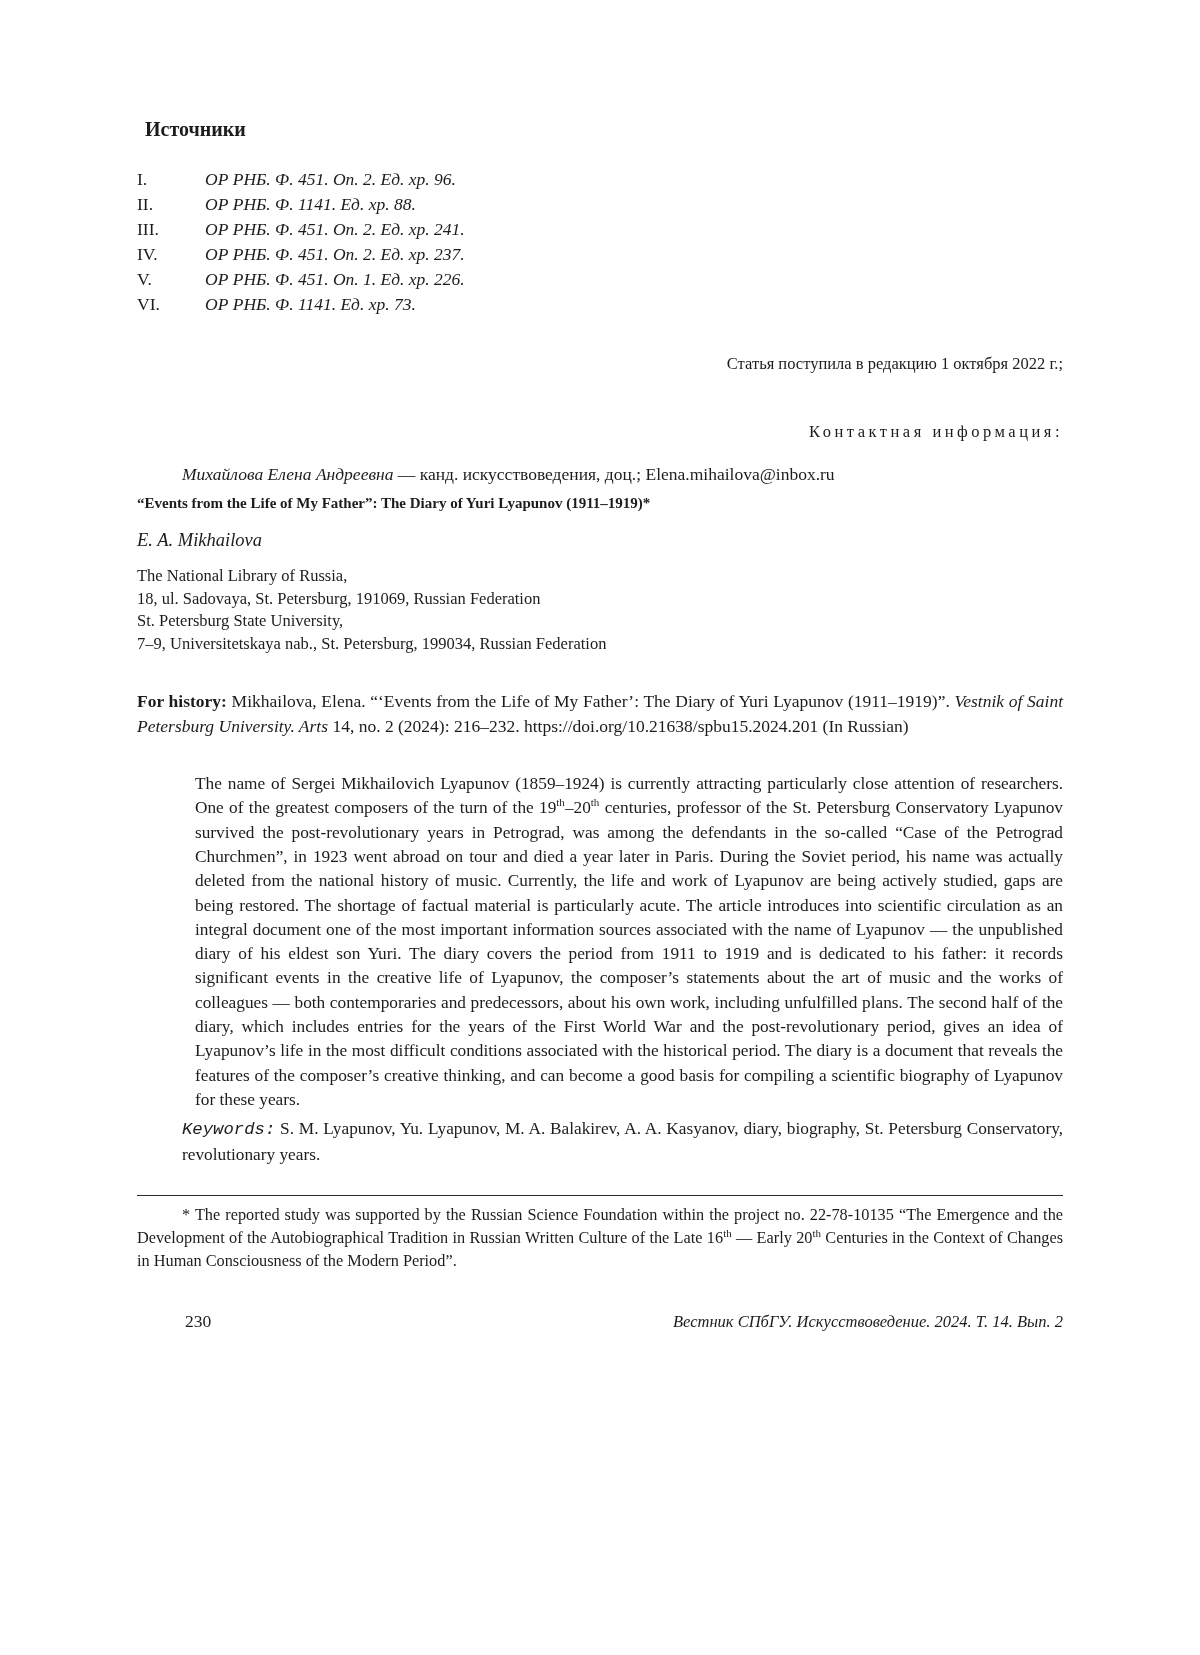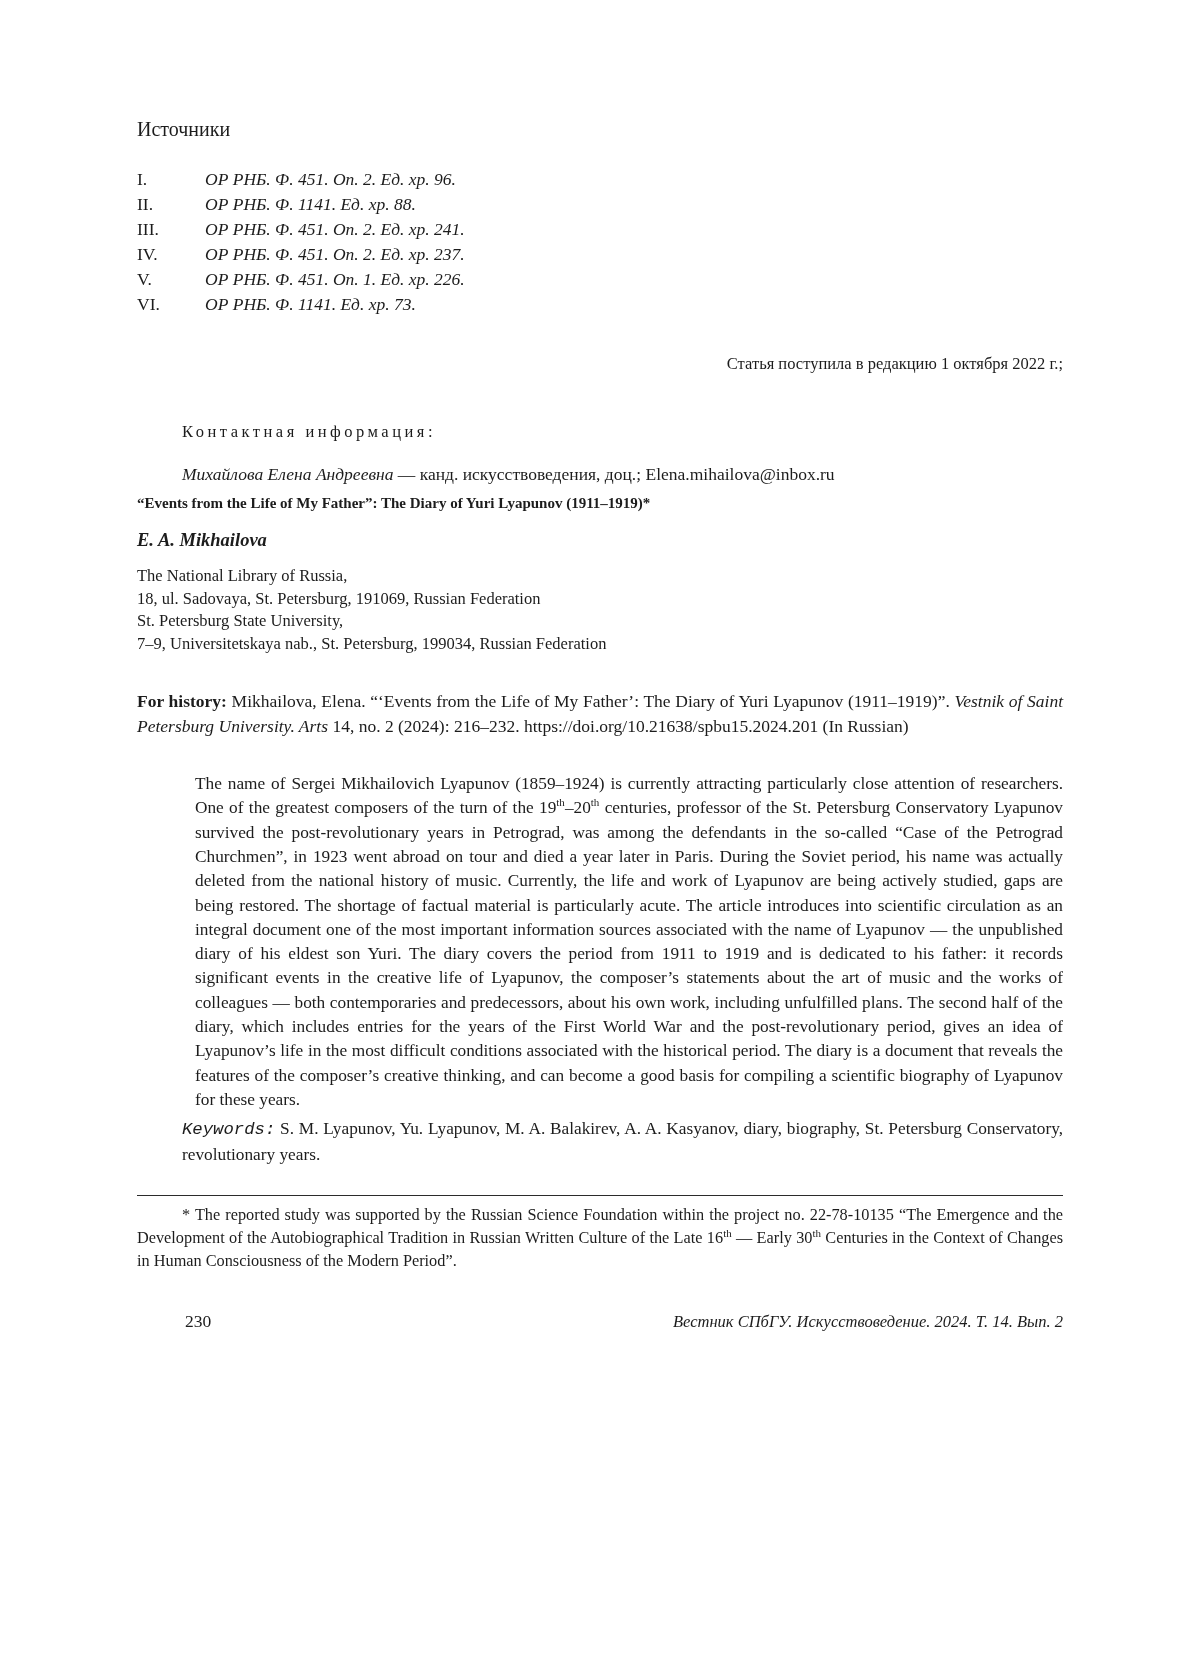--- a/index.html
+++ b/index.html
@@ -7,22 +7,22 @@
     width: 1200px;
     height: 1655px;
     overflow: hidden;
     font-family: "Liberation Serif", "DejaVu Serif", serif;
     color: #1c1c1c;
   }
   .page { padding: 118px 137px 0 137px; }
 
   .sources-heading {
     font-size: 20px;
-    font-weight: normal;
-    margin: 0 0 26px 0;
+    font-weight: bold;
+    margin: 0 0 26px 8px;
   }
   .source-row {
     display: flex;
     font-size: 17.5px;
     line-height: 25px;
   }
   .source-num { flex: 0 0 68px; }
   .source-text { font-style: italic; }
 
   .received {
@@ -30,38 +30,38 @@
     font-size: 16.5px;
     line-height: 25px;
     margin-top: 34px;
   }
 
   .contact-heading {
     margin-top: 46px;
     padding-left: 45px;
     font-size: 16.5px;
     letter-spacing: 3.5px;
+    text-align: right;
   }
   .contact-line {
     margin-top: 22px;
     padding-left: 45px;
     font-size: 17.5px;
   }
   .contact-name { font-style: italic; }
 
   .en-title {
     font-size: 15px;
     font-weight: bold;
     margin-bottom: 0;
   }
   .en-author {
     margin-top: 18px;
     font-size: 18.5px;
     font-style: italic;
-    font-weight: bold;
   }
   .affiliations {
     margin-top: 14px;
     font-size: 16.5px;
     line-height: 22.5px;
   }
 
   .citation {
     margin-top: 34px;
     font-size: 17.5px;
@@ -176,21 +176,21 @@
     <span>The name of Sergei Mikhailovich Lyapunov (1859–1924) is currently attracting particularly close attention of researchers. One of the greatest composers of the turn of the 19</span><sup>th</sup><span>–20</span><sup>th</sup><span> centuries, professor of the St. Petersburg Conservatory Lyapunov survived the post-revolutionary years in Petrograd, was among the defendants in the so-called “Case of the Petrograd Churchmen”, in 1923 went abroad on tour and died a year later in Paris. During the Soviet period, his name was actually deleted from the national history of music. Currently, the life and work of Lyapunov are being actively studied, gaps are being restored. The shortage of factual material is particularly acute. The article introduces into scientific circulation as an integral document one of the most important information sources associated with the name of Lyapunov — the unpublished diary of his eldest son Yuri. The diary covers the period from 1911 to 1919 and is dedicated to his father: it records significant events in the creative life of Lyapunov, the composer’s statements about the art of music and the works of colleagues — both contemporaries and predecessors, about his own work, including unfulfilled plans. The second half of the diary, which includes entries for the years of the First World War and the post-revolutionary period, gives an idea of Lyapunov’s life in the most difficult conditions associated with the historical period. The diary is a document that reveals the features of the composer’s creative thinking, and can become a good basis for compiling a scientific biography of Lyapunov for these years.</span>
   </div>
 
   <div class="keywords">
     <span class="keywords-label">Keywords:</span><span> S. M. Lyapunov, Yu. Lyapunov, M. A. Balakirev, A. A. Kasyanov, diary, biography, St. Petersburg Conservatory, revolutionary years.</span>
   </div>
 
   <hr class="footnote-rule">
 
   <div class="footnote">
-    <span>* The reported study was supported by the Russian Science Foundation within the project no. 22-78-10135 “The Emergence and the Development of the Autobiographical Tradition in Russian Written Culture of the Late 16</span><sup>th</sup><span> — Early 30</span><sup>th</sup><span> Centuries in the Context of Changes in Human Consciousness of the Modern Period”.</span>
+    <span>* The reported study was supported by the Russian Science Foundation within the project no. 22-78-10135 “The Emergence and the Development of the Autobiographical Tradition in Russian Written Culture of the Late 16</span><sup>th</sup><span> — Early 20</span><sup>th</sup><span> Centuries in the Context of Changes in Human Consciousness of the Modern Period”.</span>
   </div>
 
   <div class="footer">
     <span class="footer-page">230</span>
     <span class="footer-journal">Вестник СПбГУ. Искусствоведение. 2024. Т. 14. Вып. 2</span>
   </div>
 
 </div>
 
 </body></html>

